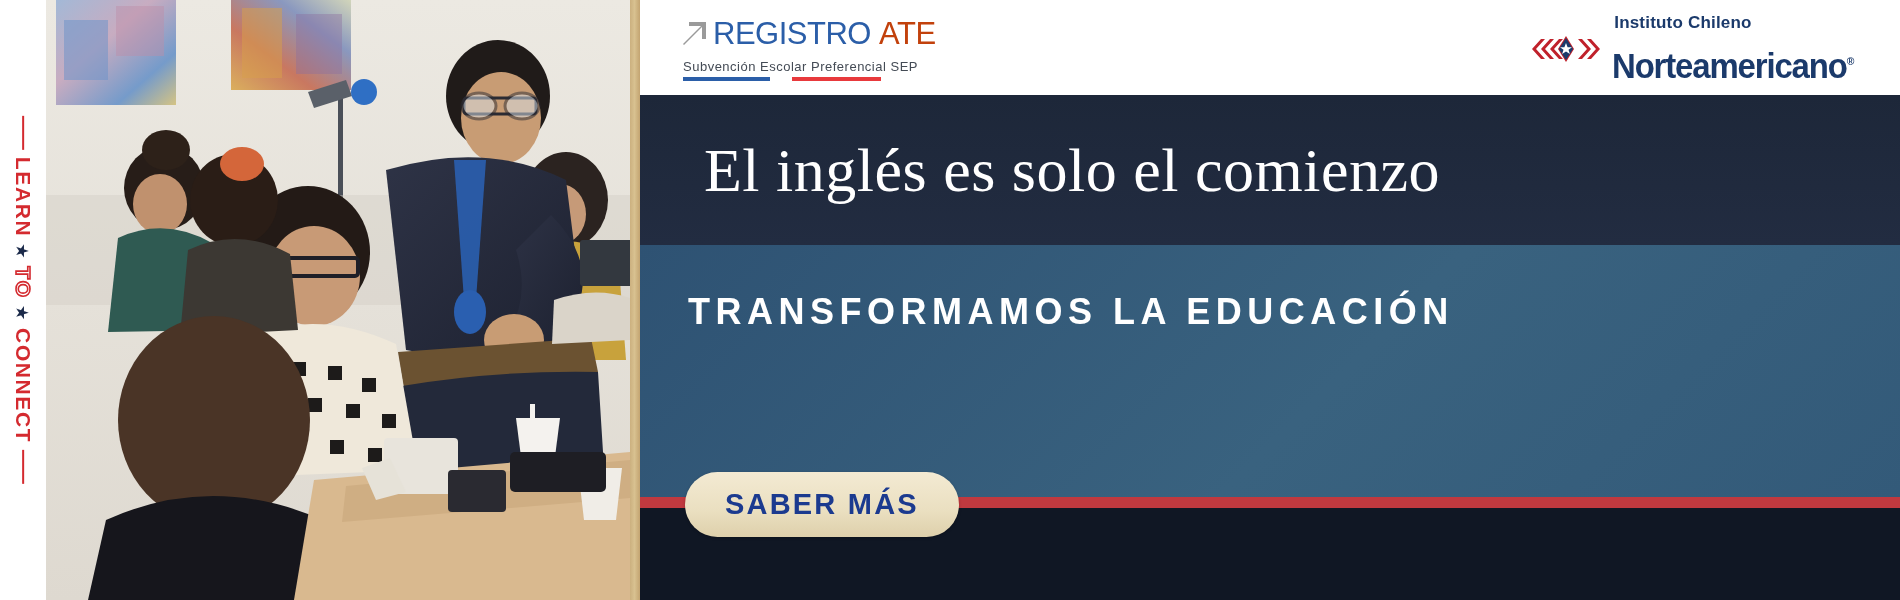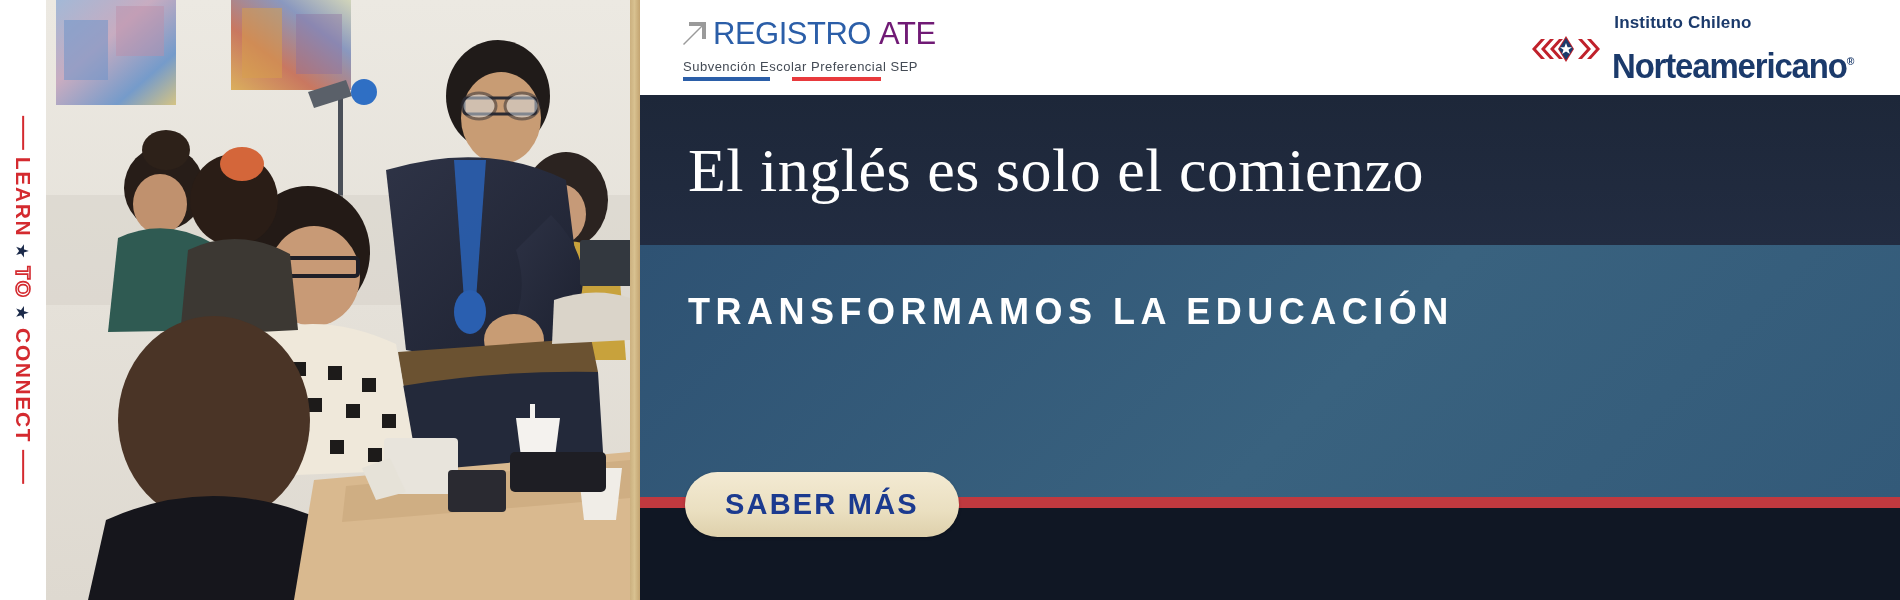--- a/index.html
+++ b/index.html
@@ -53,21 +53,21 @@
   .logo-ate { display:flex; flex-direction:column; align-items:flex-start;
               margin-top:4px; }
   .ate-row { display:flex; align-items:center; gap:3px; }
   .ate-arrow { width:30px; height:30px; flex:none; }
   .ate-registro {
     font-size:31px; font-weight:400; letter-spacing:-0.5px;
     color:#2b5ea8; line-height:1;
   }
   .ate-ate {
     font-size:31px; font-weight:400; letter-spacing:-0.3px;
-    color:#701a75; line-height:1; margin-left:5px;
+    color:#c2410c; line-height:1; margin-left:5px;
   }
   .ate-sub {
     font-size:13px; color:#444b55; letter-spacing:0.5px;
     margin-top:10px; margin-left:3px; font-weight:500;
   }
   .ate-flag { display:flex; width:198px; height:4px; margin-top:3px; margin-left:3px; }
   .ate-flag i { display:block; height:4px; }
   .ate-flag .b { width:44%; background:#2b5ea8; }
   .ate-flag .w { width:11%; background:#ffffff; }
   .ate-flag .r { width:45%; background:#e8393c; }
@@ -84,21 +84,21 @@
     font-size:35px; font-weight:bold; color:#1b3a6b;
     letter-spacing:-1.2px; line-height:0.95; position:relative;
     transform:scaleX(0.94); transform-origin:left center;
   }
   .icna-reg { font-size:11px; vertical-align:super; letter-spacing:0; }
 
   
   .band-head {
     position:absolute; left:0; top:95px; width:1260px; height:150px;
     background:linear-gradient(180deg,#1d2739 0%,#222c41 100%);
-    display:flex; align-items:center; padding-left:48px;
+    display:flex; align-items:center; padding-left:64px;
   }
   .headline {
     font-family:"Liberation Serif", serif; font-size:62px; font-weight:400;
     color:#ffffff; letter-spacing:0.5px; white-space:nowrap;
   }
 
   
   .band-sub {
     position:absolute; left:0; top:245px; width:1260px; height:252px;
     background:linear-gradient(135deg,#2e5273 0%,#39627f 55%,#335a79 100%);

